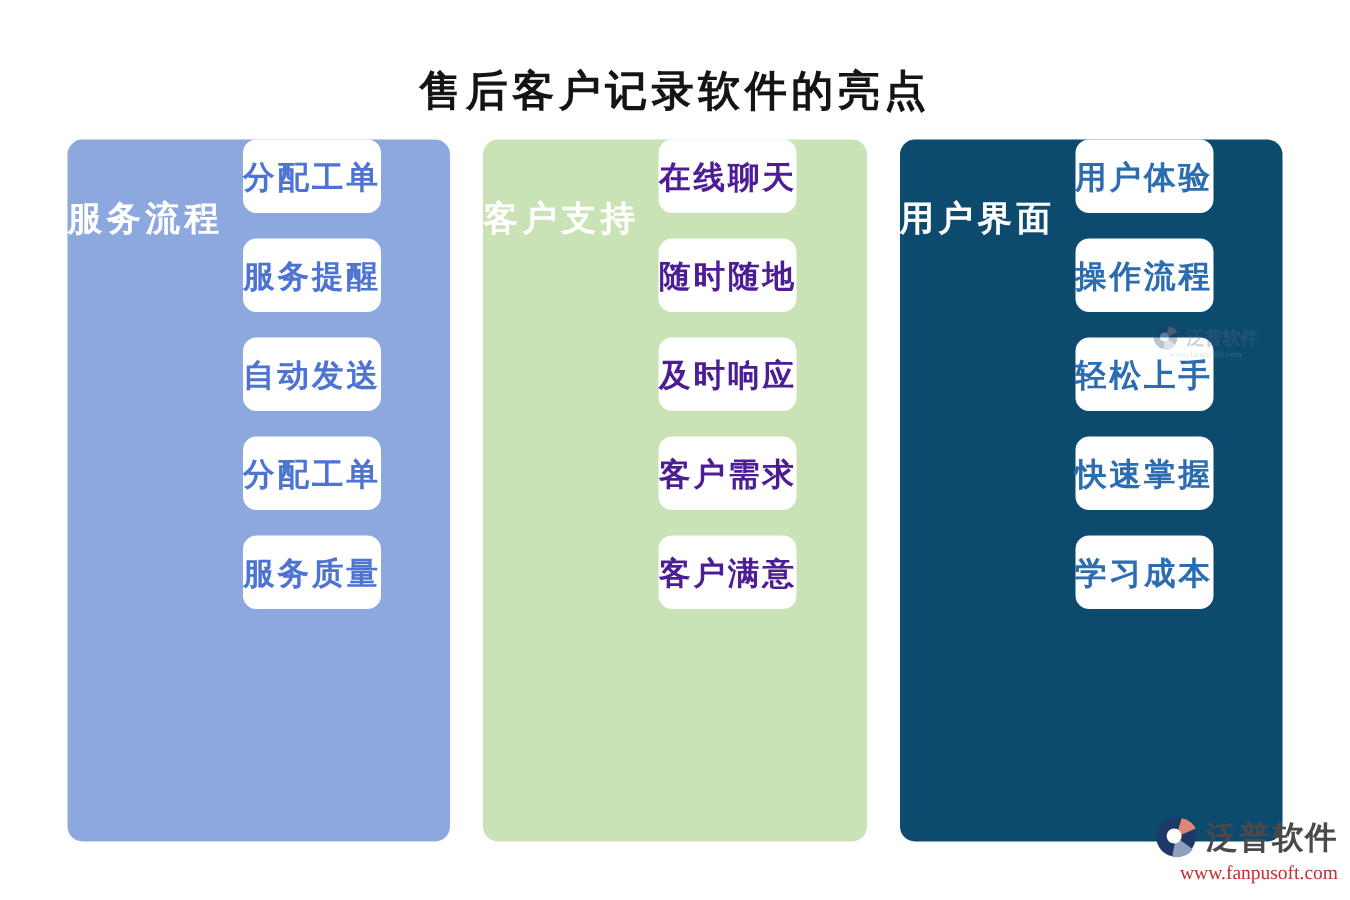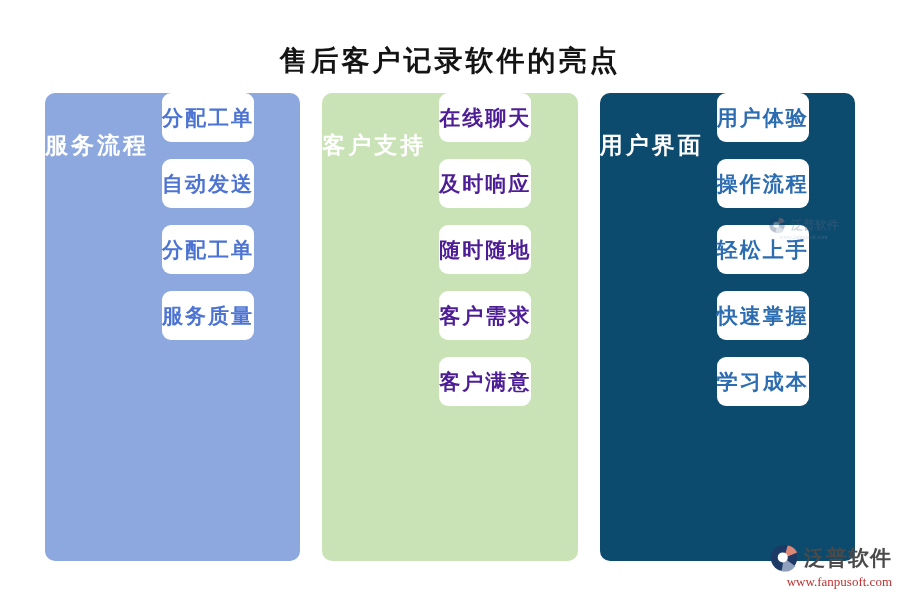--- a/index.html
+++ b/index.html
@@ -105,33 +105,34 @@
 <body>
 
 <h1 class="title">售后客户记录软件的亮点</h1>
 
 <div class="columns">
 
   <div class="column col1">
     <div class="col-header">服务流程</div>
     <div class="cards">
       <div class="card">分配工单</div>
+      <div class="card">服务提醒</div>
       <div class="card">自动发送</div>
       <div class="card">分配工单</div>
       <div class="card">服务质量</div>
     </div>
   </div>
 
 
   <div class="column col3">
     <div class="col-header">客户支持</div>
     <div class="cards">
       <div class="card">在线聊天</div>
+      <div class="card">随时随地</div>
       <div class="card">及时响应</div>
-      <div class="card">随时随地</div>
       <div class="card">客户需求</div>
       <div class="card">客户满意</div>
     </div>
   </div>
 
   <div class="column col4">
     <div class="col-header">用户界面</div>
     <div class="cards">
       <div class="card">用户体验</div>
       <div class="card">操作流程</div>

